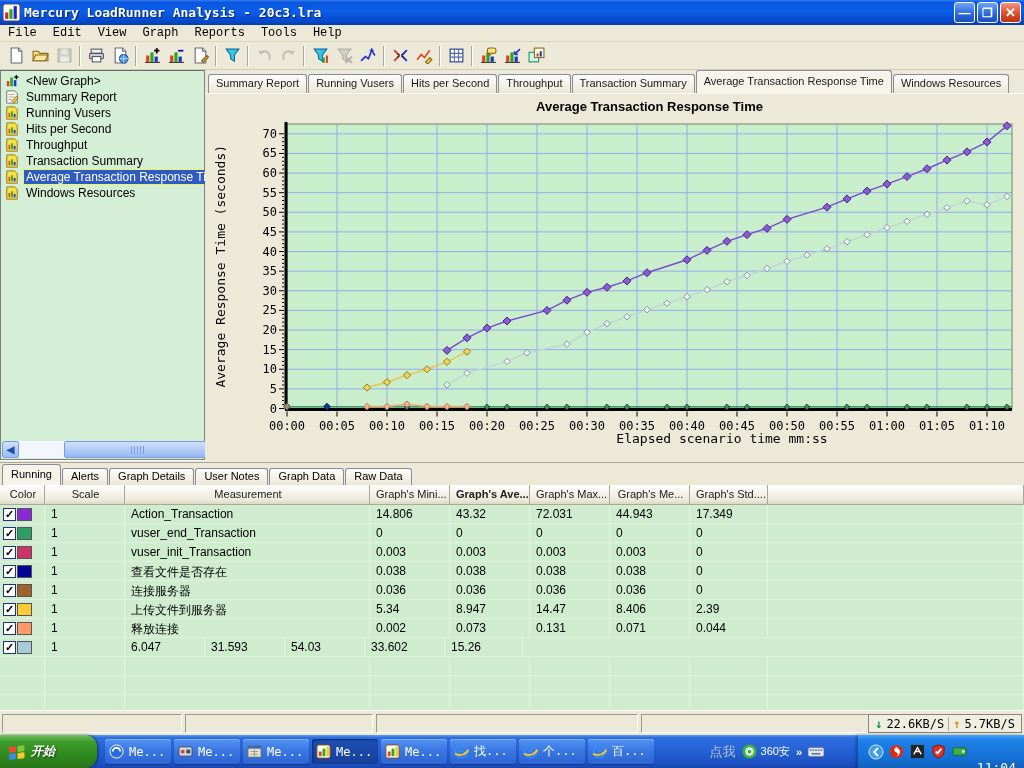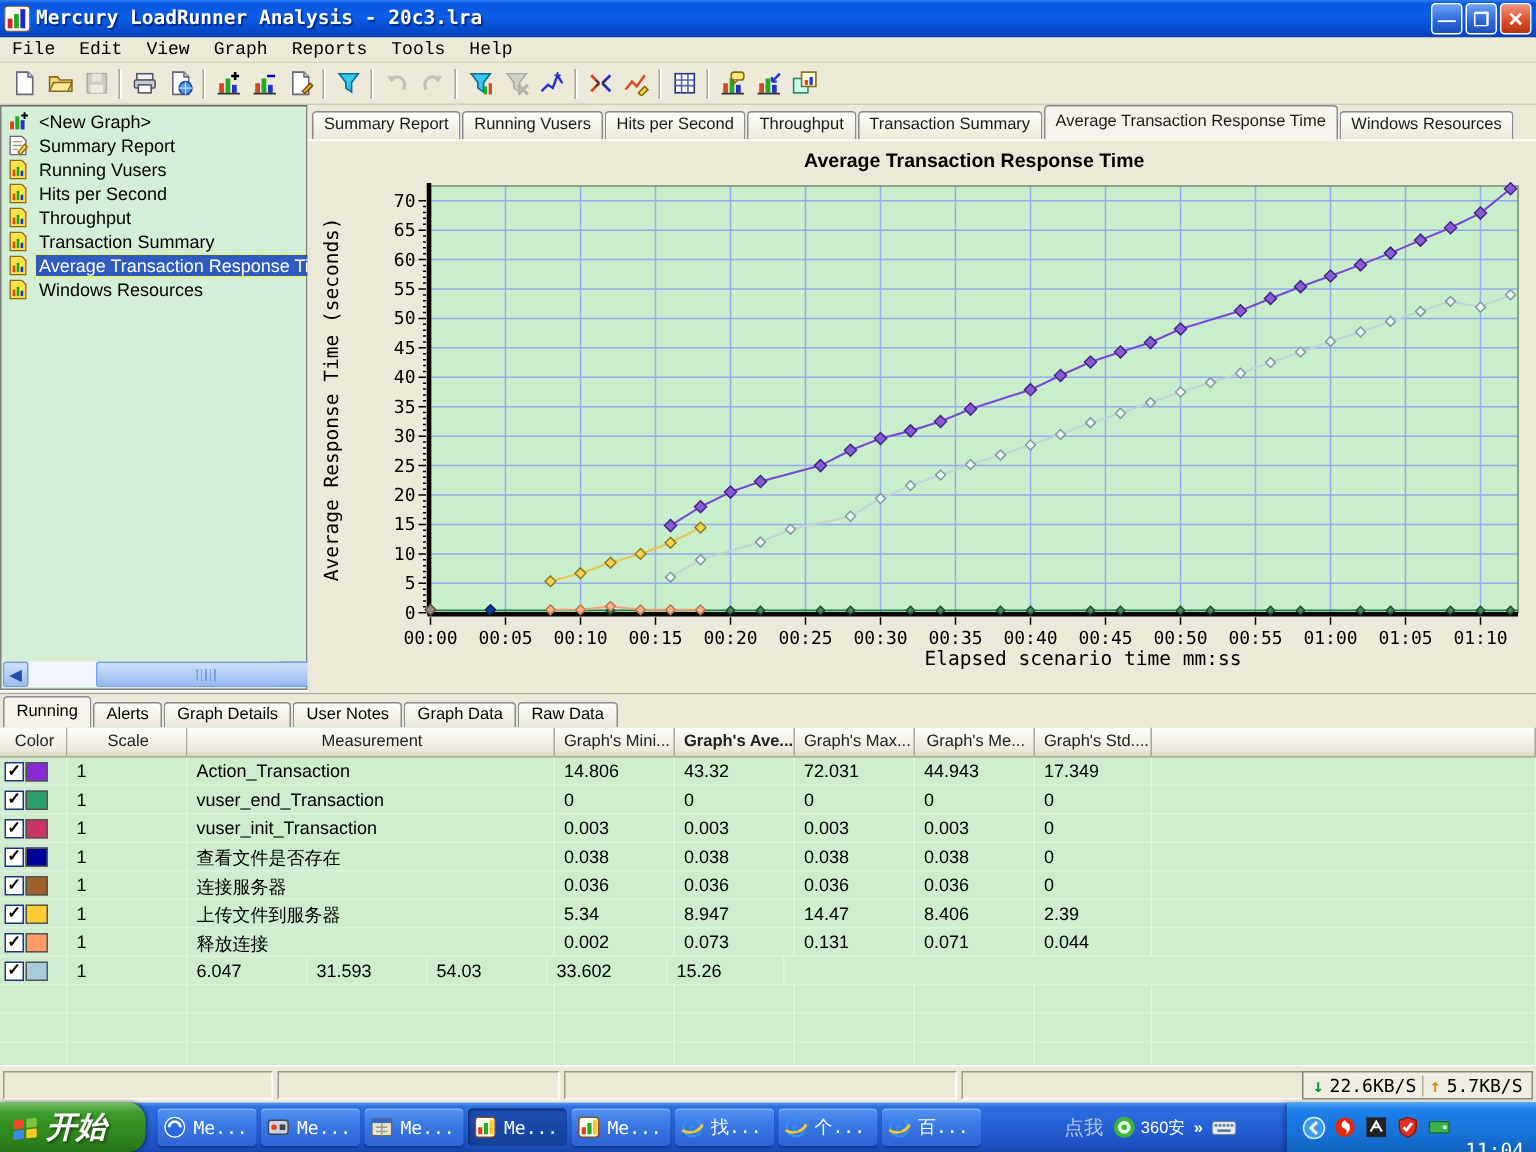--- a/index.html
+++ b/index.html
@@ -82,21 +82,21 @@
     border:1px solid #8a8670; background:#f0eee2; padding:0 6px; font-size:12px; font-family:"DejaVu Sans Mono", monospace; }
   .net-widget .sep { width:1px; height:14px; background:#b0ac98; }
   .arrow-down { color:#0a9a2a; font-weight:bold; }
   .arrow-up { color:#e08a10; font-weight:bold; }
 
   
   .taskbar { height:33px; background:linear-gradient(180deg,#5b9df5 0%,#2e6fe0 8%,#2460d4 50%,#1c4fc0 90%,#1745ad 100%); display:flex; align-items:center; position:relative; }
   .start-btn { height:33px; width:97px; display:flex; align-items:center; gap:5px; padding:0 14px 0 8px;
     background:linear-gradient(180deg,#73c060 0%,#3f9c2e 20%,#2f8a1e 60%,#27751a 100%); border-radius:0 12px 12px 0;
     box-shadow:1px 0 3px rgba(0,0,0,.5); }
-  .start-label { color:#fff; font-size:20px; font-weight:bold; font-style:italic; text-shadow:1px 1px 2px #1a4a10;
+  .start-label { color:#fff; font-size:12px; font-weight:bold; font-style:italic; text-shadow:1px 1px 2px #1a4a10;
     font-family:"Liberation Sans", sans-serif; }
   .winflag { width:18px; height:16px; }
   .taskbtns { display:flex; gap:3px; margin-left:8px; }
   .taskbtn { width:66px; height:25px; border-radius:3px; display:flex; align-items:center; gap:4px; padding:0 4px;
     background:linear-gradient(180deg,#5493f2,#3a78e4 45%,#2d64d2); box-shadow:inset 0 1px 0 #83b1f5, 0 1px 1px #123a90;
     color:#fff; font-size:12px; font-family:"DejaVu Sans Mono", monospace; white-space:nowrap; overflow:hidden; }
   .taskbtn.active { background:linear-gradient(180deg,#1e4fb4,#16409a); box-shadow:inset 1px 1px 2px #0c2a6a; }
   .taskbtn .ticn { width:16px; height:16px; flex:0 0 auto; }
   .tray { position:absolute; right:0; top:0; height:33px; display:flex; align-items:center; gap:5px; padding:0 8px 0 10px;
     background:linear-gradient(180deg,#4aa3f4 0%,#1e81e8 15%,#1470d4 70%,#1161ba 100%); box-shadow:-2px 0 3px rgba(0,30,90,.4); }

